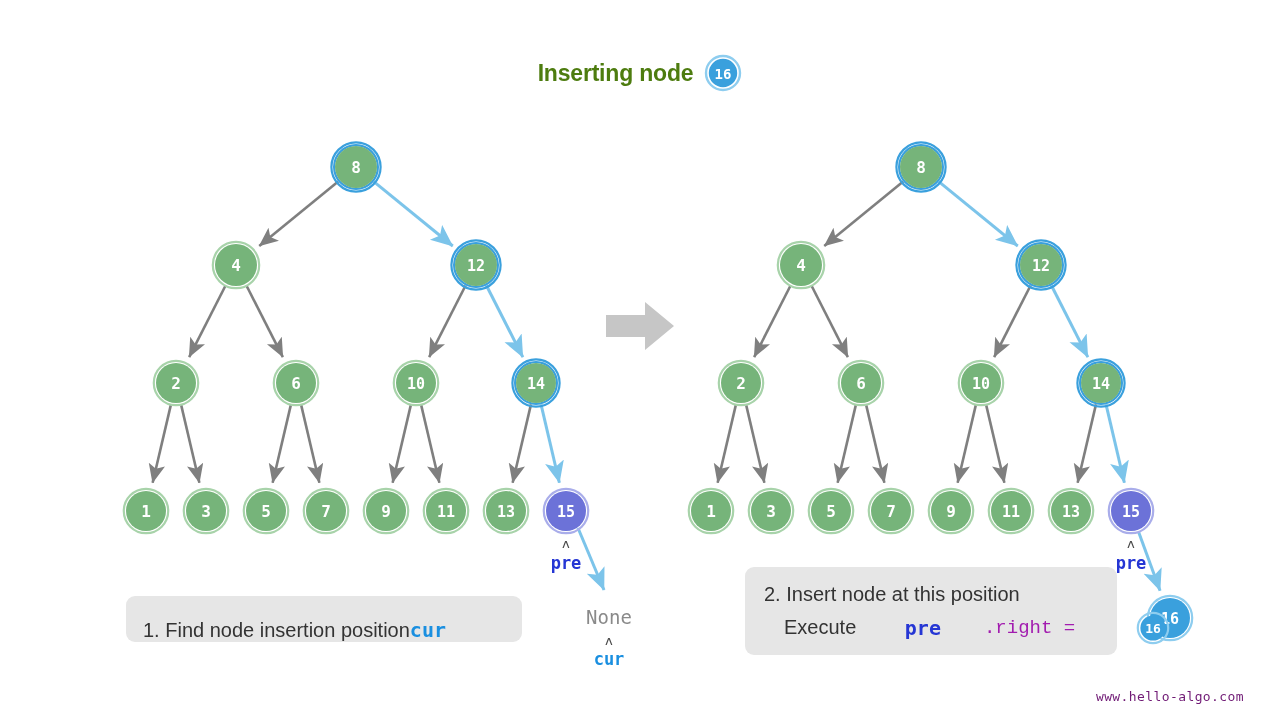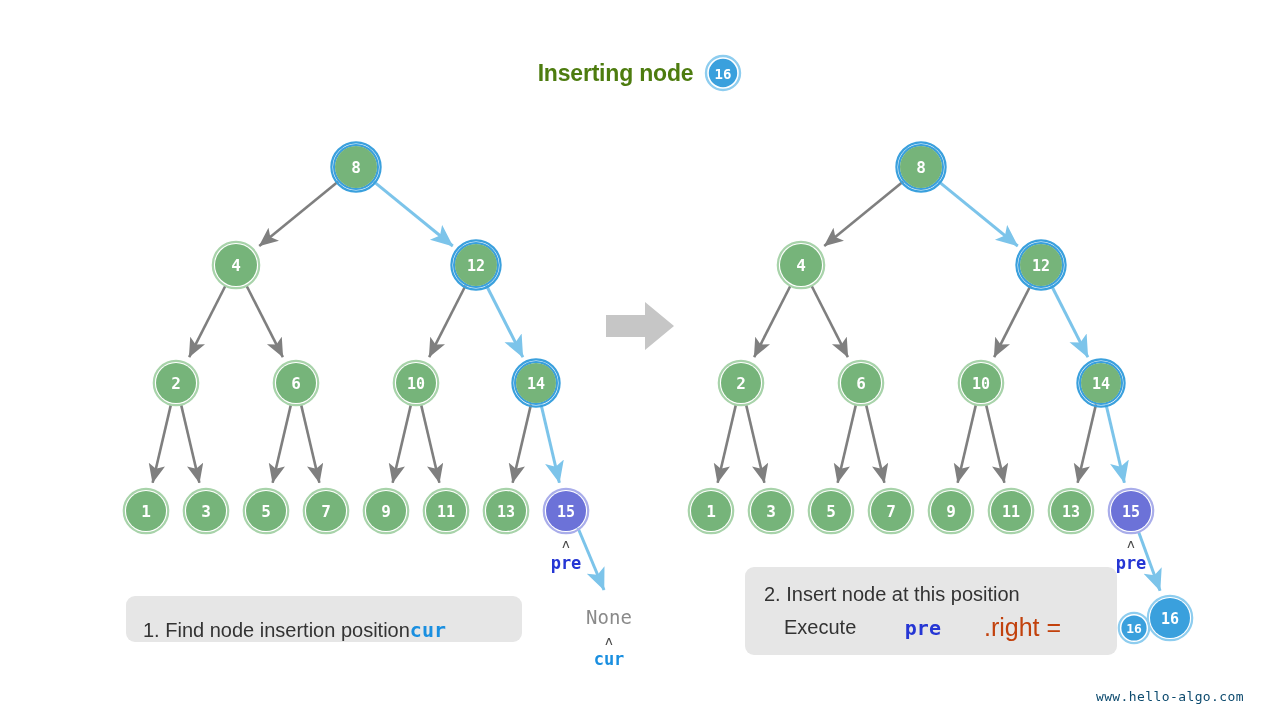--- a/index.html
+++ b/index.html
@@ -125,39 +125,39 @@
     font-family: "DejaVu Sans Mono", monospace;
     font-size: 20px;
   }
   .kw-pre {
     color: #2536d4;
     font-weight: bold;
     font-family: "DejaVu Sans Mono", monospace;
     font-size: 20px;
   }
   .code-dim {
-    color: #c2410c;
-    font-family: Liberation Sans, sans-serif;
-    font-size: 25px;
+    color: #a21caf;
+    font-family: Liberation Mono, monospace;
+    font-size: 19px;
   }
   .inline-node {
     width: 34px;
     height: 34px;
     flex: 0 0 34px;
     margin-left: 6px;
   }
 
   
   #watermark {
     position: absolute;
     right: 36px;
     bottom: 16px;
     font-family: "DejaVu Sans Mono", monospace;
     font-size: 13px;
-    color: #0c4a6e;
+    color: #701a75;
     letter-spacing: 0.4px;
   }
 </style>
 </head>
 <body>
 
 <div id="title-bar">
   <span class="title-text">Inserting node</span>
   <svg class="title-node" viewBox="0 0 38 38">
     <circle cx="19" cy="19" r="17" fill="none" stroke="#8ecdef" stroke-width="2.4"></circle>

